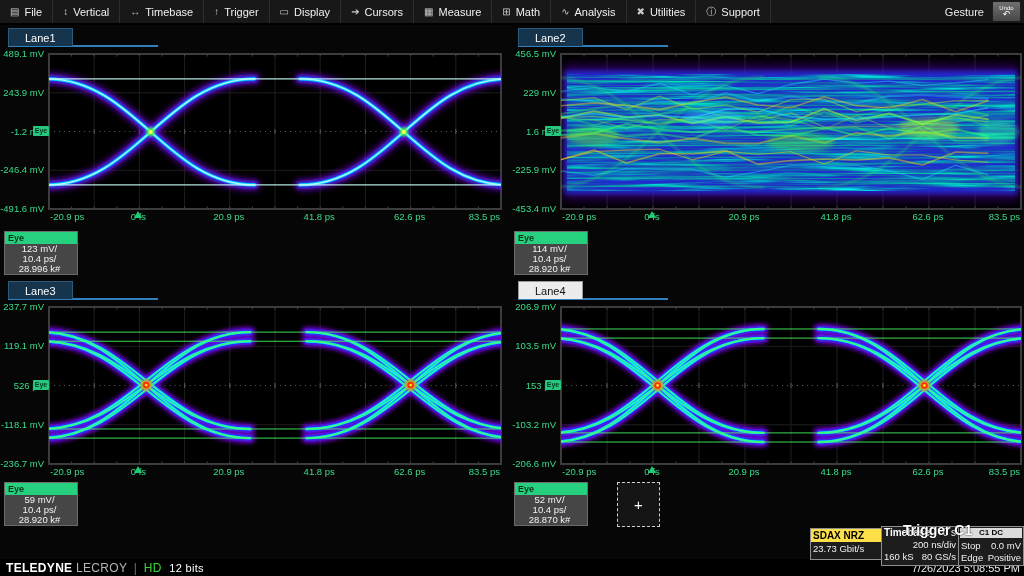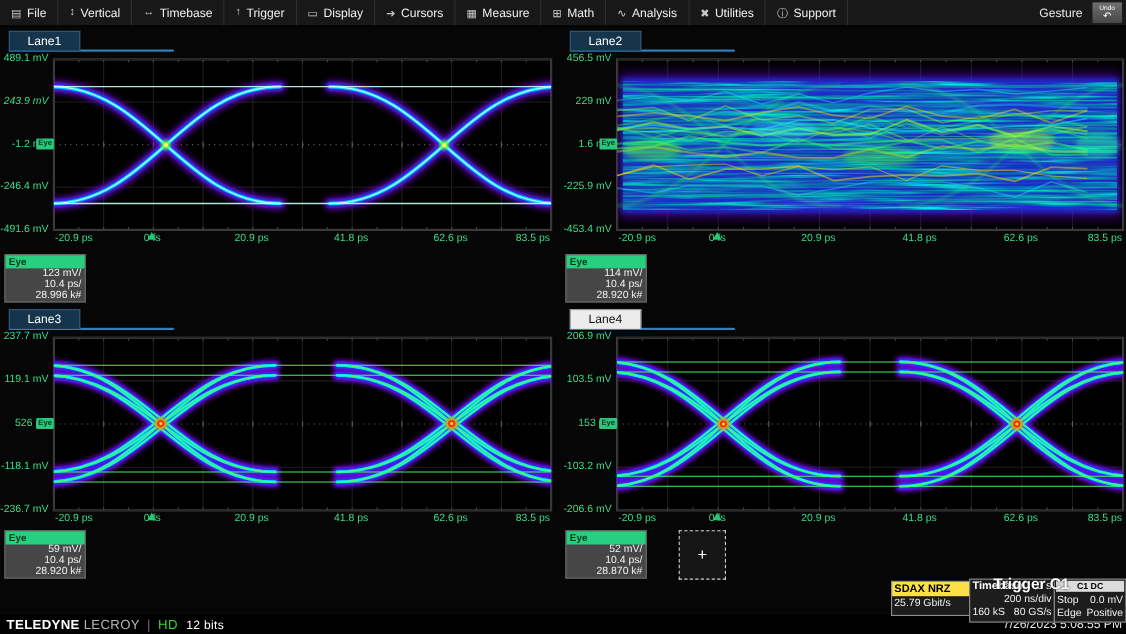--- a/index.html
+++ b/index.html
@@ -27,21 +27,21 @@
   .plot{position:absolute;background:#000;border:1px solid #3c3c3c;}
   .plot svg{position:absolute;left:0;top:0;width:100%;height:100%;}
   .yl,.xl{position:absolute;font-size:9.5px;color:#3bdc8a;white-space:nowrap;}
   .yl{transform:translateY(-50%);text-align:right;}
   .eye-badge{position:absolute;width:16px;height:10px;background:#27c87d;color:#06371e;font-size:7px;font-weight:bold;
              text-align:center;line-height:10px;border-radius:1px;z-index:6;}
   .trig-marker{position:absolute;width:0;height:0;border-left:4px solid transparent;border-right:4px solid transparent;
                border-bottom:7px solid #21cb74;z-index:6;}
   .meas-box{position:absolute;width:72px;border:1px solid #6b6b6b;background:#464646;z-index:6;}
   .meas-head{background:#26d07e;color:#06341c;font-size:9px;font-weight:bold;padding:1px 0 1px 3px;line-height:10px;}
-  .meas-line{color:#f2f2f2;font-size:9.5px;text-align:right;padding-right:3px;line-height:10px;}
+  .meas-line{color:#f2f2f2;font-size:9.5px;text-align:center;padding-right:3px;line-height:10px;}
   .add-box{position:absolute;left:617px;top:482px;width:41px;height:43px;border:1px dashed #cfcfcf;background:#151515;
            color:#fff;font-size:15px;display:flex;align-items:center;justify-content:center;z-index:6;}
   
   .desc{position:absolute;background:#1d1d1d;border:1px solid #8f8f8f;font-size:9.5px;color:#f0f0f0;z-index:40;}
   .sda-box{left:810px;top:528px;width:70px;height:30px;}
   .sda-head{background:#fde047;color:#000;font-weight:bold;padding:0 2px;line-height:13px;font-size:10px;}
   .sda-row{padding:1px 2px;}
   .tb-box{left:881px;top:526px;width:76px;height:38px;}
   .tb-head{display:flex;justify-content:space-between;padding:0 2px;line-height:12px;font-size:10px;}
   .tb-head .t{font-weight:bold;color:#fff;}
@@ -123,21 +123,21 @@
   </div>
 </div>
 
 <div id="workspace">
   <div class="lane-panel" style="left: 0px; top: 26px; width: 514px; height: 252px;">
     <div class="lane-tab" style="left: 8px;">
       <span>Lane1</span>
     </div>
     <div class="tab-underline" style="left: 8px; top: 19px; width: 150px;"></div>
     <span class="yl yl0" style="right: 470px; top: 27px; text-align: center;">489.1 mV</span>
-    <span class="yl yl1" style="right: 470px; top: 65.75px; font-style: italic;">243.9 mV</span>
+    <span class="yl yl1" style="right: 470px; top: 65.75px;">243.9 mV</span>
     <span class="yl yl2" style="right: 470px; top: 104.5px;">-1.2 mV</span>
     <span class="yl yl3" style="right: 470px; top: 143.25px;">-246.4 mV</span>
     <span class="yl yl4" style="right: 470px; top: 182px;">-491.6 mV</span>
     <div class="eye-badge" style="left: 33px; top: 99.5px;">Eye</div>
     <div class="plot" style="left: 48px; top: 27px; width: 452px; height: 155px;">
       <svg class="eye-svg" preserveAspectRatio="none" viewBox="0 0 450 153">
           <defs>
             <filter id="b0c" x="-60%" y="-60%" width="220%" height="220%">
               <feGaussianBlur stdDeviation="0.7"></feGaussianBlur>
             </filter>
@@ -836,21 +836,21 @@
     </div>
   </div>
 </div>
 
 <div class="add-box">
   <span>+</span>
 </div>
 
 <div class="desc sda-box">
   <div class="sda-head">SDAX NRZ</div>
-  <div class="sda-row">25.79 Gbit/s</div>
+  <div class="sda-row">23.73 Gbit/s</div>
 </div>
 
 <div class="desc tb-box">
   <div class="tb-head">
     <span class="t">Timebase</span>
     <span>0 s</span>
   </div>
   <div class="d-row right">
       <span>200 ns/div</span>
     </div>

